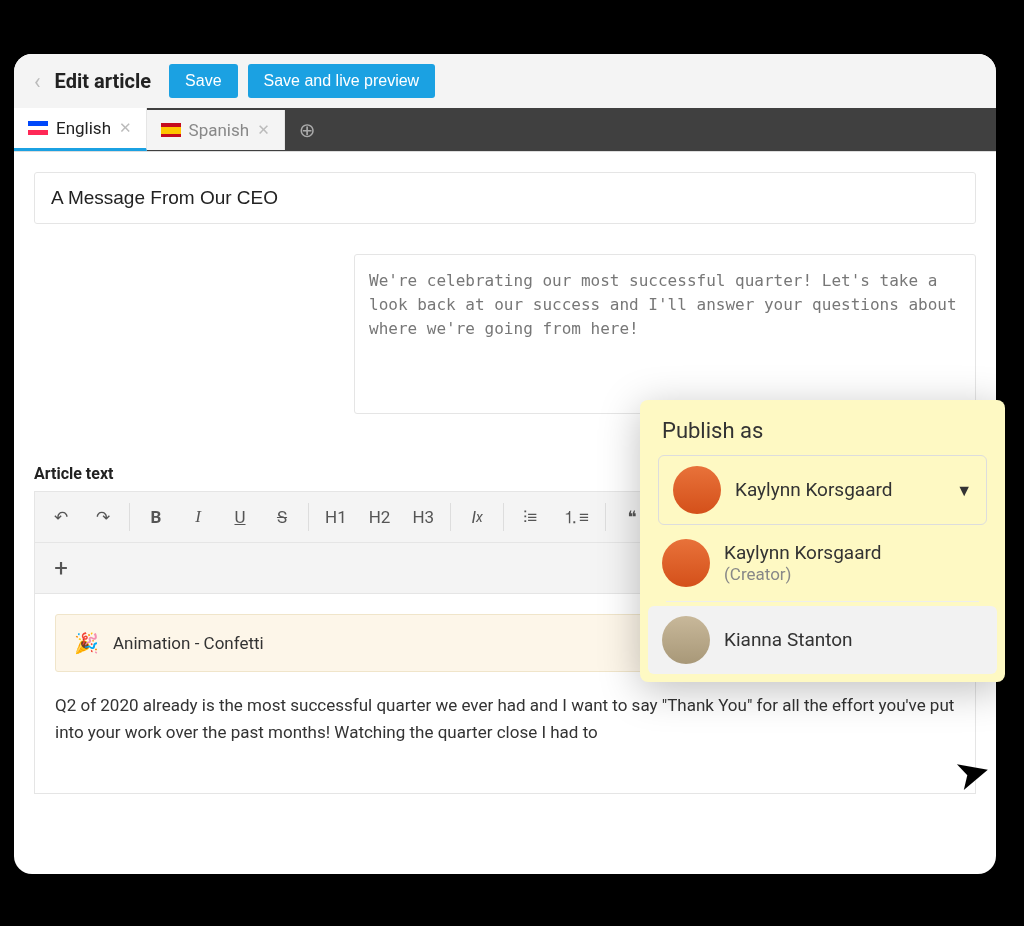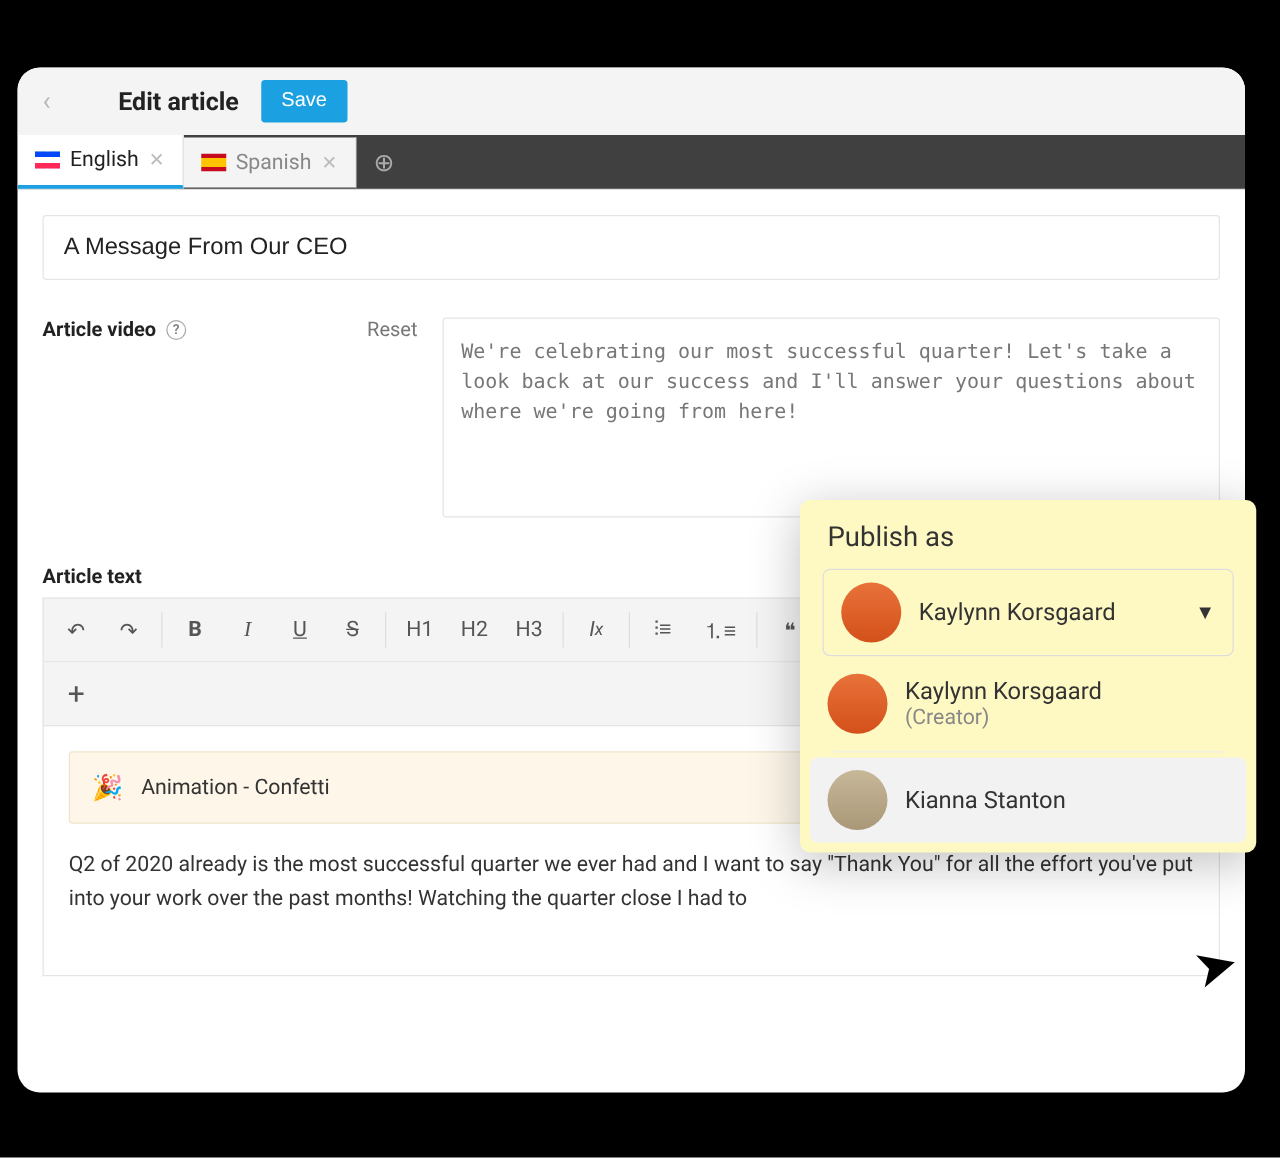--- a/index.html
+++ b/index.html
@@ -34,21 +34,20 @@
     .header .back {
       color: #bbb;
       font-size: 22px;
       padding: 0 4px;
     }
     .header .title {
       font-size: 20px;
       font-weight: 700;
       color: #222;
       margin-right: 8px;
-      margin-left: 40px;
     }
     .btn {
       padding: 8px 16px;
       font-size: 16px;
       border: none;
       border-radius: 3px;
       cursor: pointer;
     }
     .btn-primary {
       background: #1BA1E2;
@@ -226,21 +225,21 @@
       height: 160px;
       padding: 14px;
       font-size: 16px;
       border: 1px solid #e5e5e5;
       border-radius: 3px;
       color: #777;
       resize: none;
       line-height: 1.5;
     }
     .editor-section {
-      margin-top: 33px;
+      margin-top: 46px;
     }
     .toolbar {
       display: flex;
       align-items: center;
       gap: 10px;
       padding: 8px 10px;
       background: #f4f4f4;
       border: 1px solid #e5e5e5;
       flex-wrap: wrap;
     }
@@ -381,20 +380,21 @@
   </style>
 </head>
 <body>
 
 <div class="app-window">
 
   <div class="header">
     <span class="back">‹</span>
     <span class="title">Edit article</span>
     <button class="btn btn-primary">Save</button>
+    <button class="btn btn-primary">Save and live preview</button>
   </div>
 
   <div class="tabs-row">
     <div class="tab active">
       <span class="flag flag-en"></span>
       <span>English</span>
       <span class="tab-close">✕</span>
     </div>
     <div class="tab inactive">
       <span class="flag flag-es"></span>
@@ -403,27 +403,20 @@
     </div>
     <div class="tab-add">⊕</div>
   </div>
 
   <div class="content">
 
     <input class="title-input" value="A Message From Our CEO" style="">
 
     <div class="row">
       <div class="video-section">
-        <div class="video-header">
-          <div class="field-label" style="margin-bottom:0">
-            <span>Article video</span>
-            <span class="help-icon">?</span>
-          </div>
-          <span class="reset-link">Reset</span>
-        </div>
       </div>
 
       <div class="teaser-section">
         <textarea class="teaser-textarea" style="">We're celebrating our most successful quarter! Let's take a look back at our success and I'll answer your questions about where we're going from here!</textarea>
       </div>
     </div>
 
     <div class="editor-section">
       <div class="field-label">Article text</div>
 

